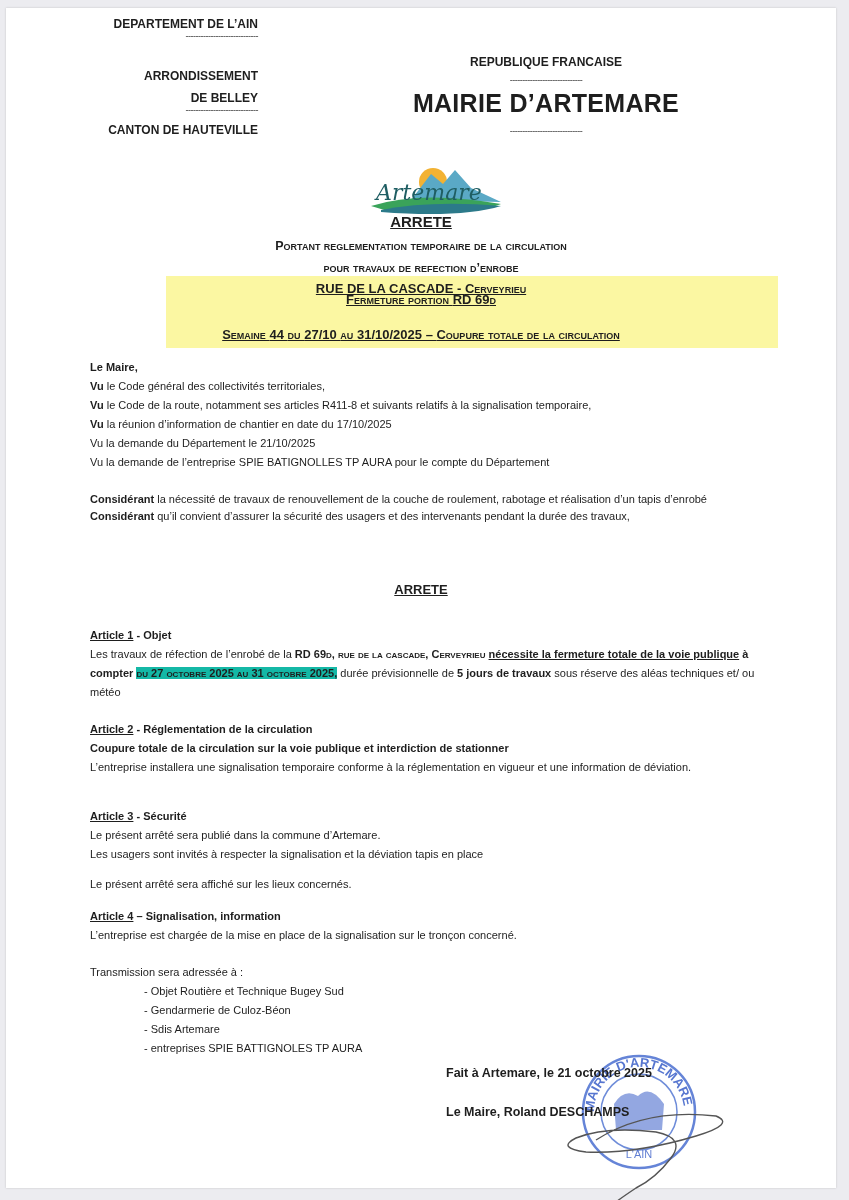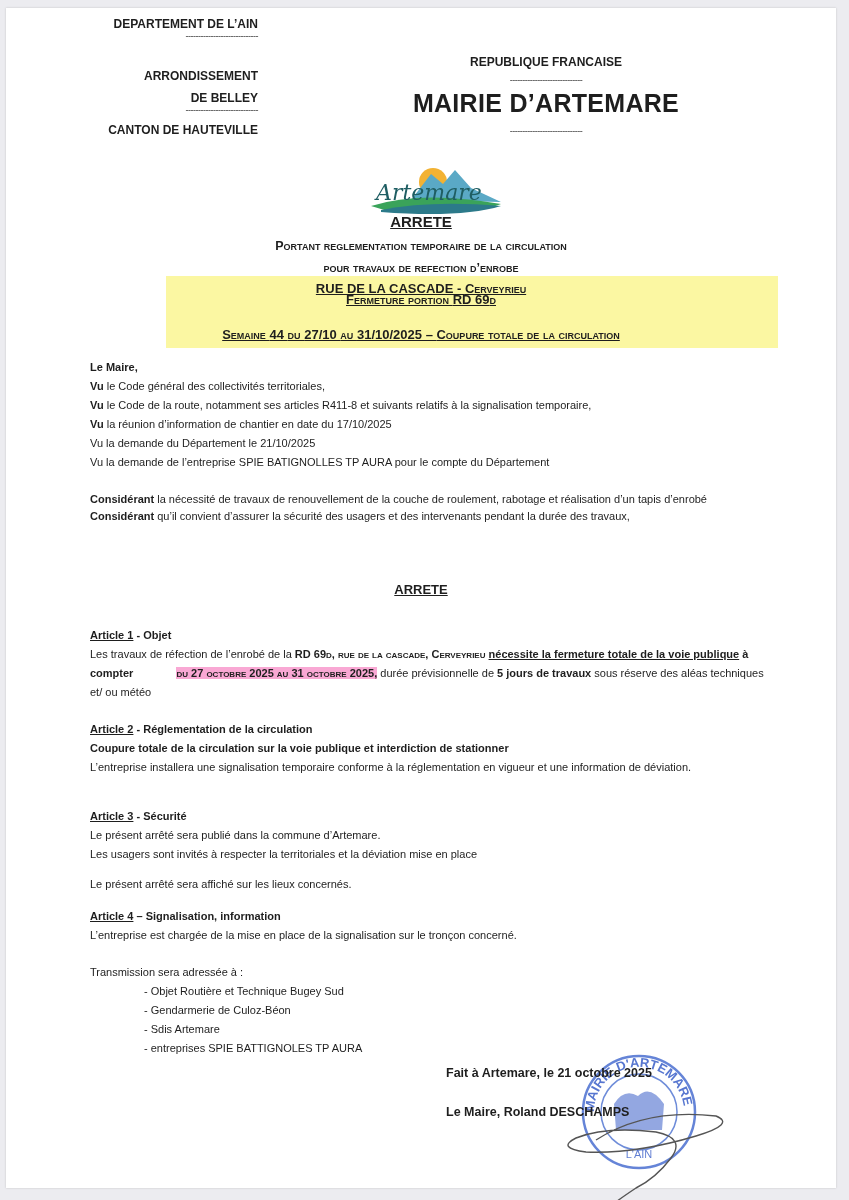--- a/index.html
+++ b/index.html
@@ -38,21 +38,21 @@
   .title3 { left: 0; width: 830px; top: 253px; font-weight: bold; font-size: 12.5px; }
   .hl-box {
     left: 160px; top: 268px; width: 612px; height: 72px;
     background: #fbf7a2;
   }
   .hl-line { left: 0; width: 830px; font-weight: bold; font-size: 13px; text-decoration: underline; }
   .sc { font-variant: small-caps; }
   .body-text { left: 84px; width: 700px; font-size: 11px; line-height: 19px; }
   .b { font-weight: bold; }
   .u { text-decoration: underline; }
-  .hl { background: #f9a8d4; margin-left: 40px; }
+  .hl { background: #14b8a6; }
   .justify { text-align: justify; }
   .list-item { padding-left: 54px; }
   .stamp { left: 570px; top: 1040px; width: 125px; height: 125px; }
   .sig-svg { left: 470px; top: 1060px; width: 260px; height: 140px; }
 </style>
 </head>
 <body>
 
 <div class="page">
 
@@ -121,21 +121,21 @@
 
   <div class="abs body-text" style="top:712px;">
     <div class="b"><span class="u">Article 2</span><span> - Réglementation de la circulation</span></div>
     <div class="b">Coupure totale de la circulation sur la voie publique et interdiction de stationner</div>
     <div class="justify" style="width:678px;">L’entreprise installera une signalisation temporaire conforme à la réglementation en vigueur et une information de déviation.</div>
   </div>
 
   <div class="abs body-text" style="top:799px;">
     <div class="b"><span class="u">Article 3</span><span> - Sécurité</span></div>
     <div>Le présent arrêté sera publié dans la commune d’Artemare.</div>
-    <div>Les usagers sont invités à respecter la territoriales et la déviation mise en place</div>
+    <div>Les usagers sont invités à respecter la signalisation et la déviation tapis en place</div>
     <div style="height:11px;"></div>
     <div>Le présent arrêté sera affiché sur les lieux concernés.</div>
   </div>
 
   <div class="abs body-text" style="top:899px;">
     <div class="b"><span class="u">Article 4</span><span> – Signalisation, information</span></div>
     <div>L’entreprise est chargée de la mise en place de la signalisation sur le tronçon concerné.</div>
   </div>
 
   <div class="abs body-text" style="top:955px;">

